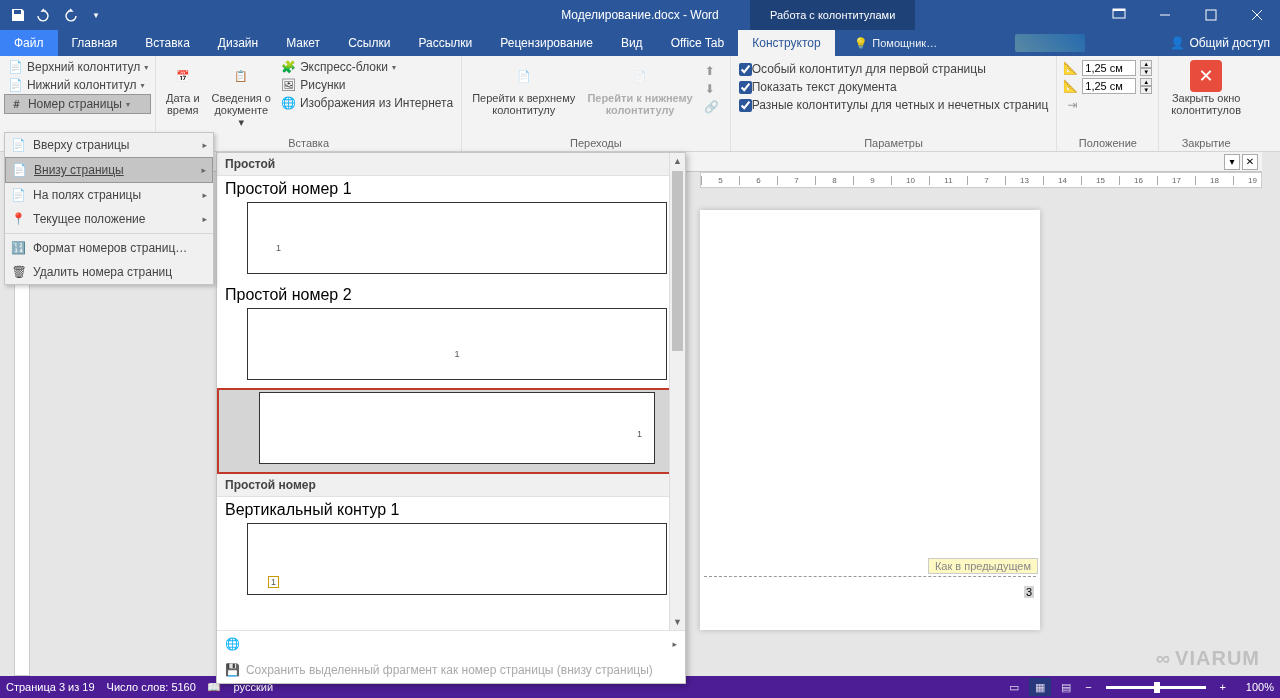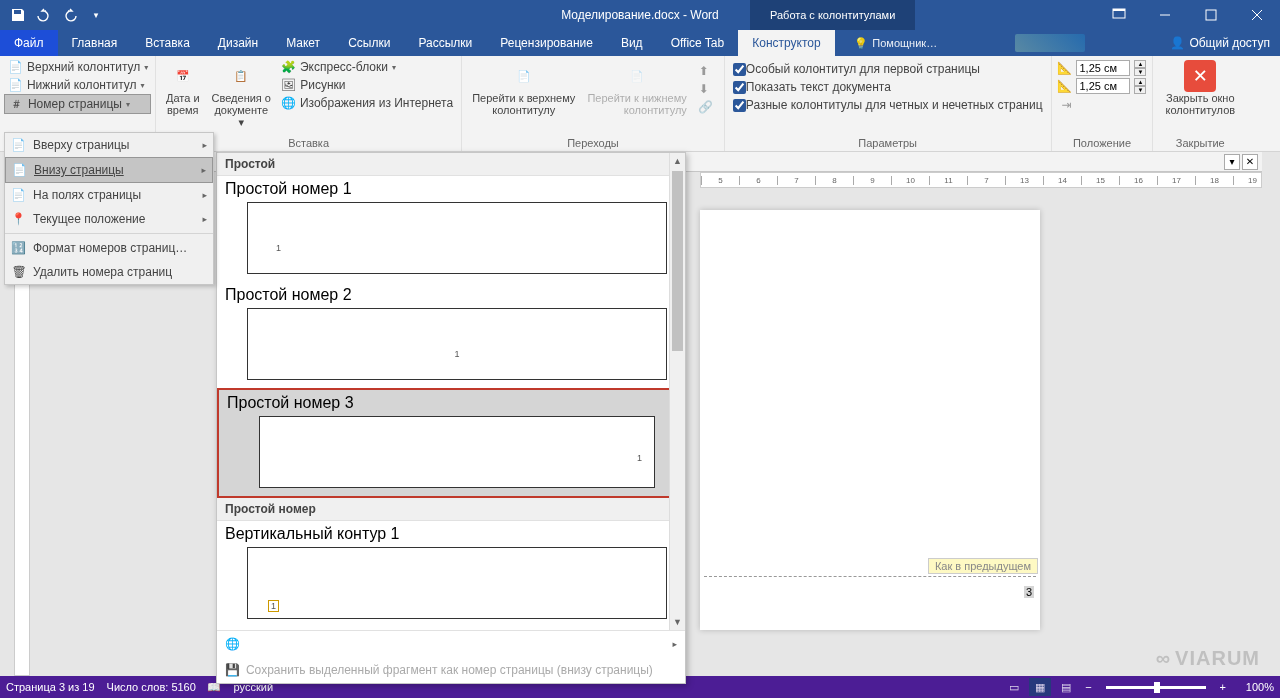--- a/index.html
+++ b/index.html
@@ -8,21 +8,21 @@
 .titlebar { height: 30px; background: #2b579a; display: flex; align-items: center; color: #fff; position: relative; }
 .qat { display: flex; align-items: center; gap: 2px; margin-left: 6px; }
 .qat-btn { width: 24px; height: 24px; display: flex; align-items: center; justify-content: center; cursor: pointer; }
 .title-text { position: absolute; left: 50%; transform: translateX(-50%); font-size: 12px; }
 .title-section-tools { position: absolute; left: 750px; top: 0; height: 30px; background: #1e4177; padding: 0 20px; display: flex; align-items: center; font-size: 11px; }
 .winbtns { position: absolute; right: 0; display: flex; }
 .winbtn { width: 46px; height: 30px; display: flex; align-items: center; justify-content: center; cursor: pointer; }
 
 .tabbar { height: 26px; background: #2b579a; display: flex; align-items: stretch; color: #fff; font-size: 12px; }
 .tab { padding: 0 14px; display: flex; align-items: center; cursor: pointer; }
-.tab.file { background: #1d4ed8; }
+.tab.file { background: #3b82f6; }
 .tab.active { background: #f3f3f3; color: #2b579a; }
 .tab.contextual { background: #1e4177; }
 .tell-me { display: flex; align-items: center; margin-left: 20px; font-size: 11px; opacity: .9; gap: 4px; }
 .share { margin-left: auto; margin-right: 10px; display: flex; align-items: center; gap: 4px; font-size: 12px; }
 .userpic { width: 70px; height: 18px; background: linear-gradient(45deg,#7aa,#27b); border-radius: 2px; margin-left: auto; margin-right: 8px; opacity: .6; align-self: center; }
 
 .ribbon { height: 96px; background: #f3f3f3; border-bottom: 1px solid #d4d4d4; display: flex; position: relative; }
 .rgroup { border-right: 1px solid #e1e1e1; padding: 2px 4px 0 4px; display: flex; flex-direction: column; height: 100%; }
 .rgroup-body { flex: 1; display: flex; }
 .rgroup-label { font-size: 11px; color: #666; text-align: center; padding-bottom: 2px; }
@@ -187,21 +187,21 @@
   </div>
   <div class="rgroup">
     <div class="rgroup-body">
       <div class="vbtn">
           <div class="vbtn-icon">📄</div>
           <span style="white-space:pre;text-align:center;">Перейти к верхнему
 колонтитулу</span>
         </div>
       <div class="vbtn" style="opacity:.4;">
           <div class="vbtn-icon">📄</div>
-          <span style="white-space:pre;text-align:right;">Перейти к нижнему
+          <span style="white-space:pre;text-align:center;font-weight:bold;">Перейти к нижнему
 колонтитулу</span>
         </div>
       <div style="display:flex;flex-direction:column;padding:4px 2px;">
         <div class="rbtn" style="opacity:.5;">⬆</div>
         <div class="rbtn" style="opacity:.5;">⬇</div>
         <div class="rbtn" style="opacity:.5;">🔗</div>
       </div>
     </div>
     <div class="rgroup-label">Переходы</div>
   </div>
@@ -327,21 +327,20 @@
           <span class="pgnum" style="left:28px;bottom:20px;">1</span>
         </div>
     </div>
     <div class="gallery-item">
       <div class="gallery-item-label">Простой номер 2</div>
       <div class="gallery-preview">
           <span class="pgnum" style="left:50%;bottom:20px;transform:translateX(-50%);">1</span>
         </div>
     </div>
     <div class="gallery-item highlighted">
-      <div class="gallery-item-label">Простой номер 3</div>
       <div class="gallery-preview" style="margin-left:40px;margin-right:28px;">
           <span class="pgnum" style="right:12px;bottom:24px;">1</span>
         </div>
     </div>
     <div class="gallery-header">Простой номер</div>
     <div class="gallery-item">
       <div class="gallery-item-label">Вертикальный контур 1</div>
       <div class="gallery-preview">
           <span class="pgnum" style="left:20px;bottom:6px;border:1px solid #c90;padding:0 2px;">1</span>
         </div>

